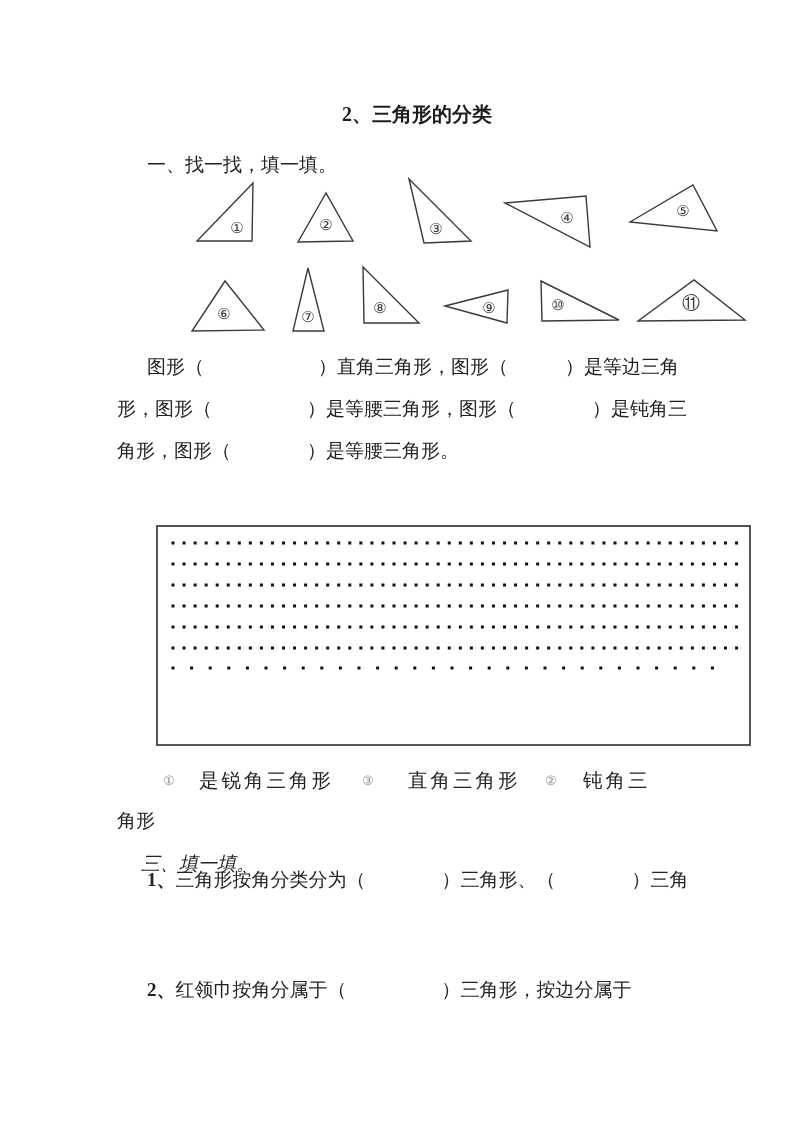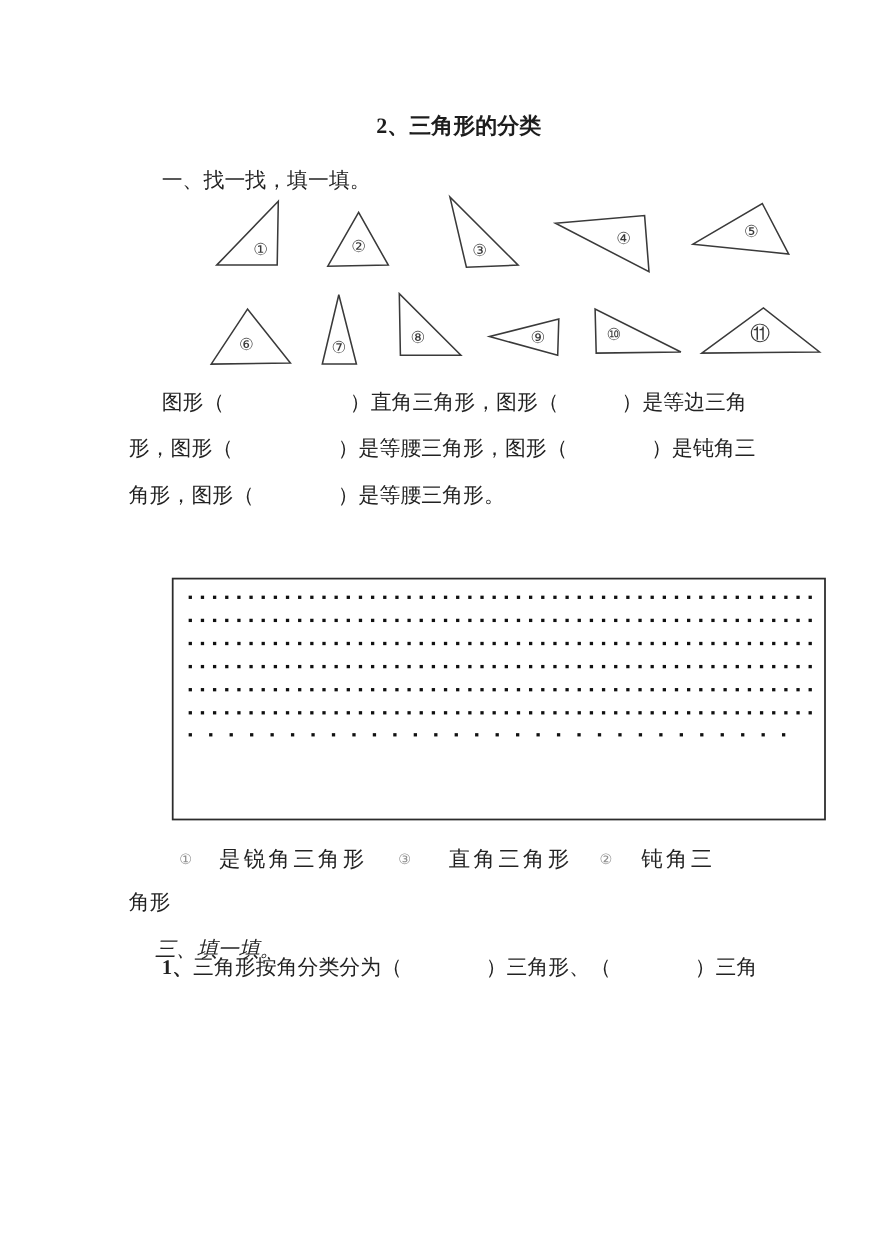--- a/index.html
+++ b/index.html
@@ -438,14 +438,15 @@
   <div class="legend-num" style="left:545px; top:773px;">②</div>
   <div class="legend-label" style="left:583px; top:767px;">钝角三</div>
 
   <div class="line" style="left:117px; top:810px;">角形</div>
 
   <div class="line" style="left:141px; top:853px;font-style:italic;">三、填一填。</div>
 
   <div class="line" style="left:147px; top:869px;"><span class="item-num">1、</span><span>三角形按角分类分为（　　　　）三角形、（　　　　）三角</span></div>
 
 
+  <div class="line" style="left:147px; top:979px;"><span class="item-num">2、</span><span>红领巾按角分属于（　　　　　）三角形，按边分属于</span></div>
 
 </div>
 
 </body></html>

